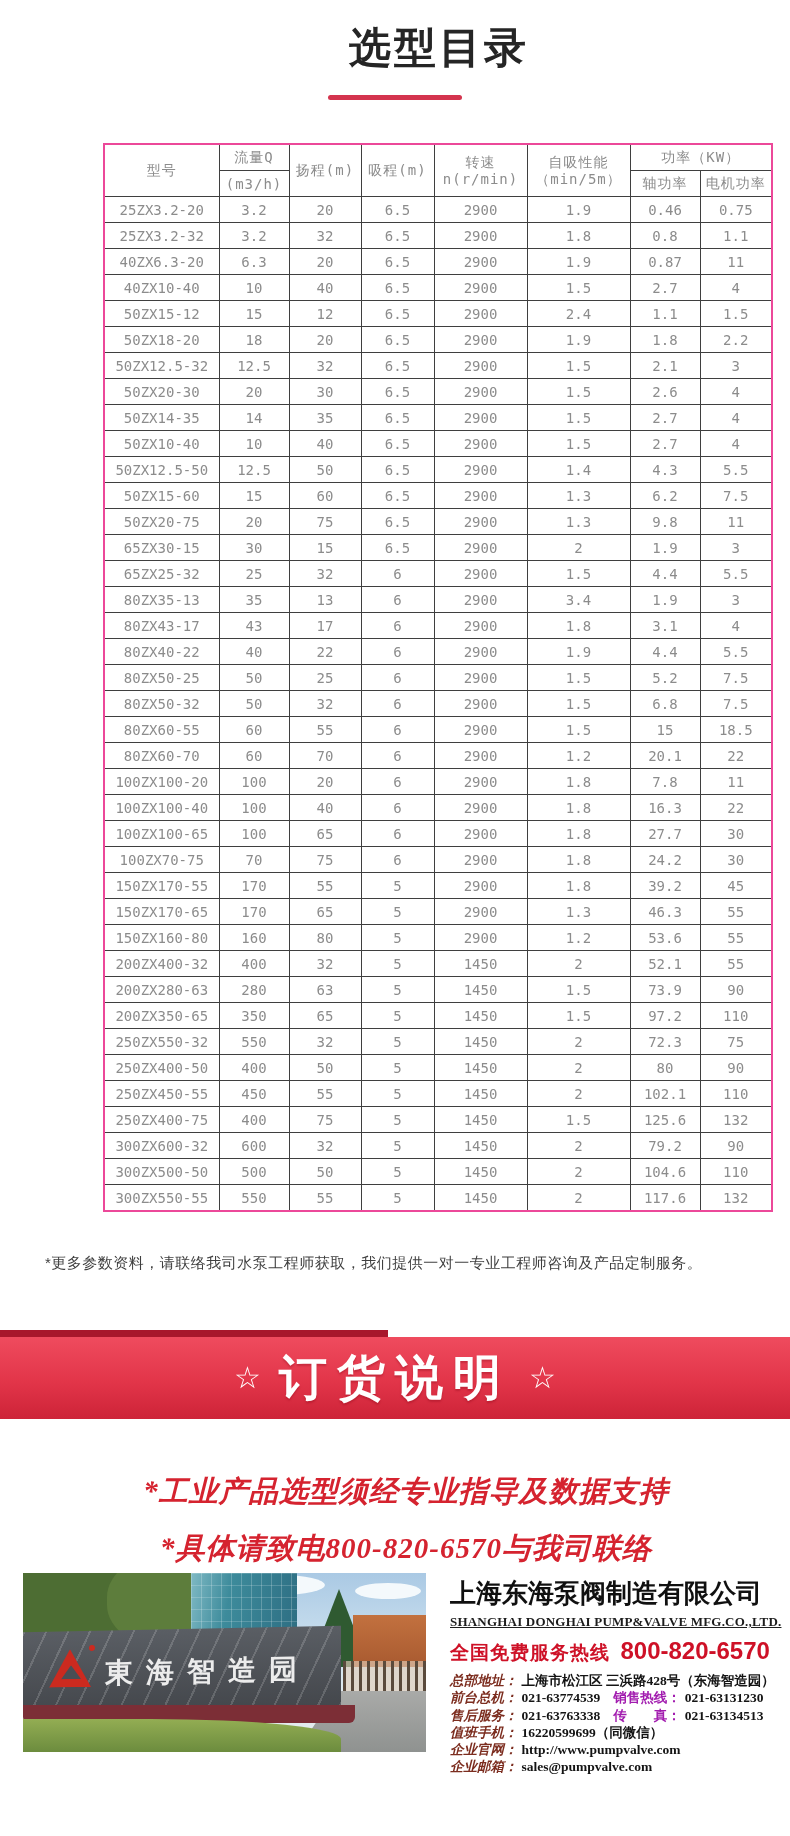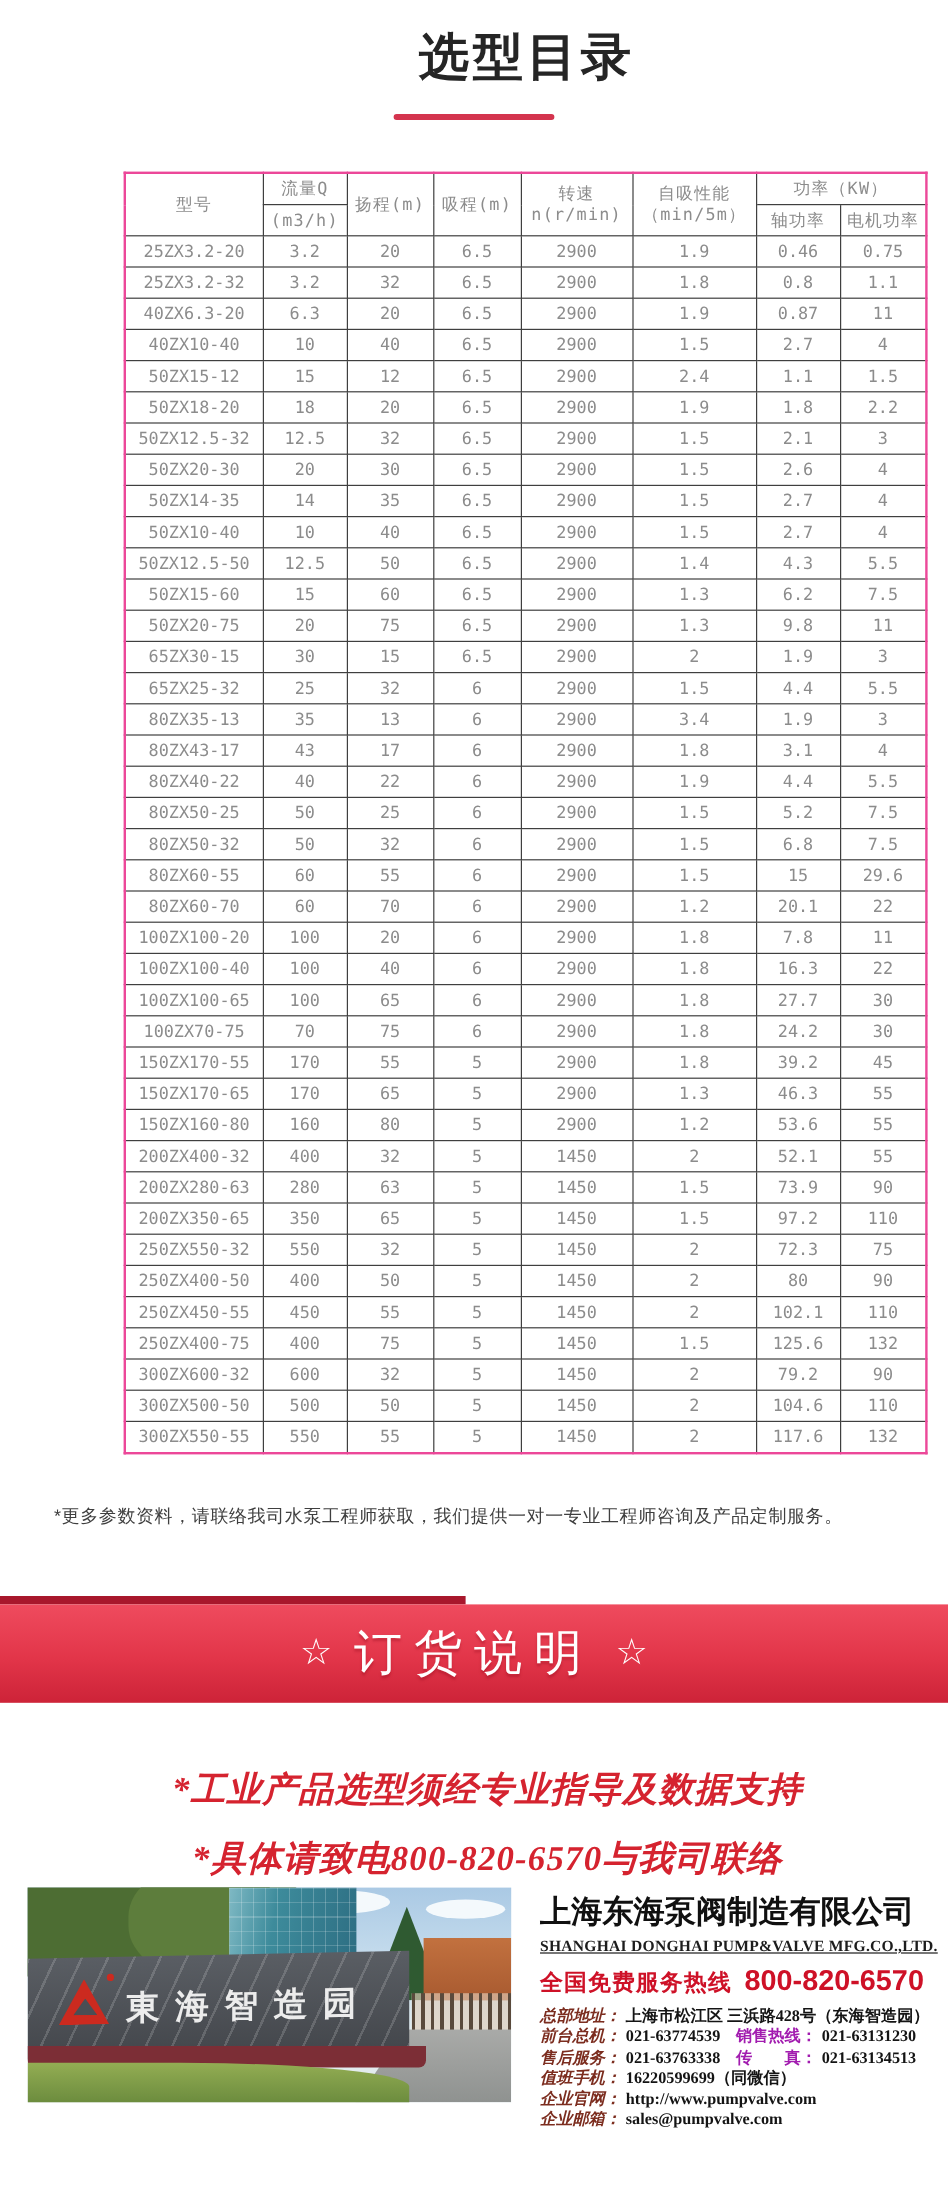--- a/index.html
+++ b/index.html
@@ -41,21 +41,21 @@
   .banner-top-edge{
     position:absolute;top:1330px;left:0;width:388px;height:7px;background:#a8172c;
   }
   .order-banner{
     position:absolute;top:1337px;left:0;width:790px;height:82px;
     background:linear-gradient(180deg,#ef4b5e 0%,#e23549 55%,#cd2338 100%);
     display:flex;align-items:center;justify-content:center;gap:18px;
   }
   .order-banner .star{color:#fff;font-size:30px;line-height:1;}
   .order-banner .banner-title{
-    color:#fff;font-size:40px;font-weight:normal;letter-spacing:10px;line-height:1;
+    color:#fff;font-size:48px;font-weight:bold;letter-spacing:10px;line-height:1;
     text-shadow:0 2px 2px rgba(140,10,25,.35);
   }
   
   .order-note{
     position:absolute;left:11px;width:790px;text-align:center;
     font-family:"Liberation Serif",serif;font-weight:bold;
     font-size:29px;color:#d5232f;letter-spacing:1px;white-space:nowrap;font-style:italic;
   }
   .order-note.n1{top:1472px;}
   .order-note.n2{top:1529px;}
@@ -358,21 +358,21 @@
         <td>7.5</td>
       </tr>
       <tr>
         <td>80ZX60-55</td>
         <td>60</td>
         <td>55</td>
         <td>6</td>
         <td>2900</td>
         <td>1.5</td>
         <td>15</td>
-        <td>29.6</td>
+        <td>18.5</td>
       </tr>
       <tr>
         <td>80ZX60-70</td>
         <td>60</td>
         <td>70</td>
         <td>6</td>
         <td>2900</td>
         <td>1.2</td>
         <td>20.1</td>
         <td>22</td>

